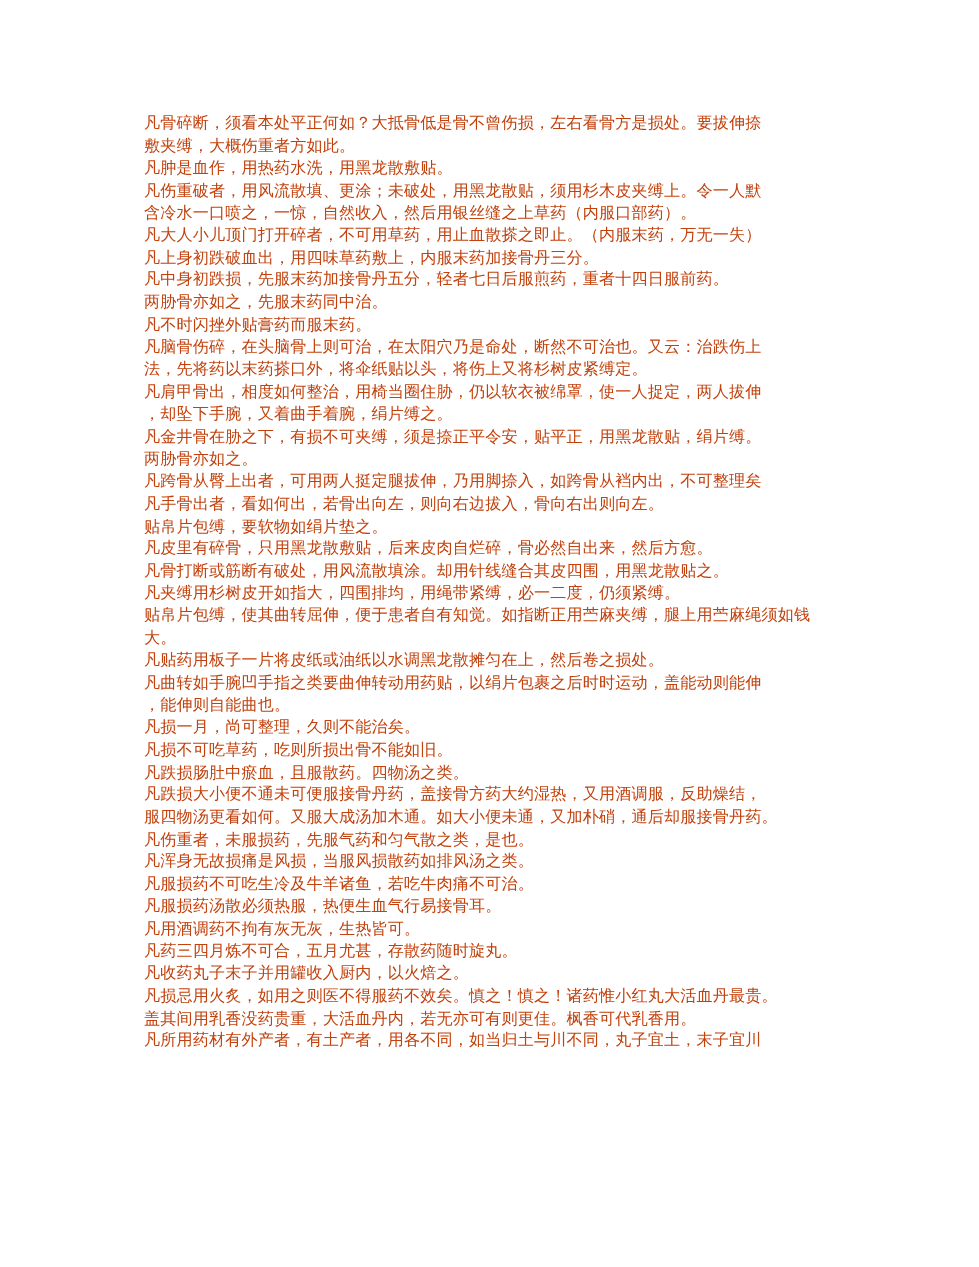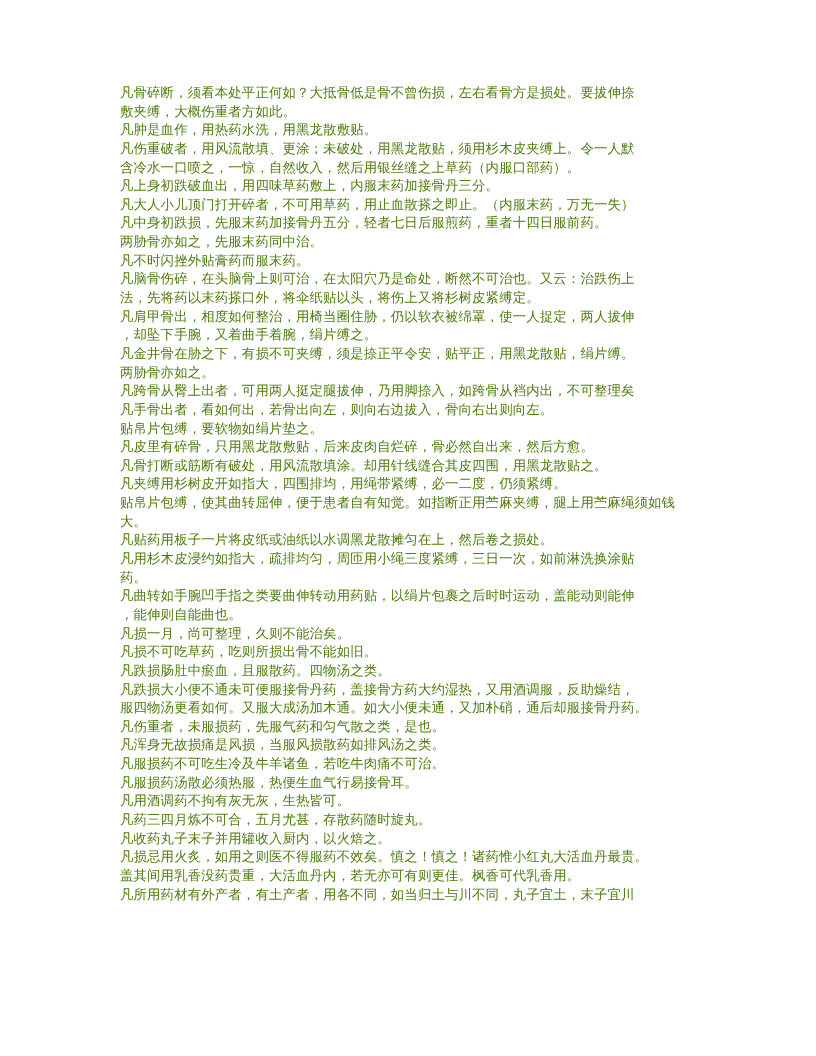--- a/index.html
+++ b/index.html
@@ -1,25 +1,25 @@
 <!DOCTYPE html>
 <html><head>
   <meta charset="utf-8">
   <style>
     html, body { margin: 0; padding: 0; background: #ffffff; }
     body { width: 816px; height: 1056px; position: relative; overflow: hidden; }
     .page {
       position: absolute;
       left: 120px;
-      top: 84px;
+      top: 95px;
       width: 540px;
       font-family: "DejaVu Sans", "Liberation Sans", sans-serif;
       font-size: 13.4px;
       line-height: 18.65px;
-      color: #4d7c0f;
+      color: #c2410c;
     }
     .para { margin: 0; padding: 0; white-space: nowrap; }
     .line { display: block; height: 18.65px; white-space: nowrap; letter-spacing: 0.15px; }
   </style>
 </head>
 <body>
 
 <div class="page" id="page">
     <div class="para">
       <span class="line">凡骨碎断，须看本处平正何如？大抵骨低是骨不曾伤损，左右看骨方是损处。要拔伸捺</span>
@@ -28,24 +28,24 @@
       <span class="line">敷夹缚，大概伤重者方如此。</span>
     </div>
     <div class="para">
       <span class="line">凡肿是血作，用热药水洗，用黑龙散敷贴。</span>
     </div>
     <div class="para">
       <span class="line">凡伤重破者，用风流散填、更涂；未破处，用黑龙散贴，须用杉木皮夹缚上。令一人默</span>
       <span class="line">含冷水一口喷之，一惊，自然收入，然后用银丝缝之上草药（内服口部药）。</span>
     </div>
     <div class="para">
-      <span class="line">凡上身初跌破血出，用四味草药敷上，内服末药加接骨丹三分。</span>
+      <span class="line">凡大人小儿顶门打开碎者，不可用草药，用止血散搽之即止。（内服末药，万无一失）</span>
     </div>
     <div class="para">
-      <span class="line">凡大人小儿顶门打开碎者，不可用草药，用止血散搽之即止。（内服末药，万无一失）</span>
+      <span class="line">凡上身初跌破血出，用四味草药敷上，内服末药加接骨丹三分。</span>
     </div>
     <div class="para">
       <span class="line">凡中身初跌损，先服末药加接骨丹五分，轻者七日后服煎药，重者十四日服前药。</span>
     </div>
     <div class="para">
       <span class="line">两胁骨亦如之，先服末药同中治。</span>
     </div>
     <div class="para">
       <span class="line">凡不时闪挫外贴膏药而服末药。</span>
     </div>
@@ -78,24 +78,20 @@
     </div>
     <div class="para">
       <span class="line">凡夹缚用杉树皮开如指大，四围排均，用绳带紧缚，必一二度，仍须紧缚。</span>
     </div>
     <div class="para">
       <span class="line">贴帛片包缚，使其曲转屈伸，便于患者自有知觉。如指断正用苎麻夹缚，腿上用苎麻绳须如钱</span>
       <span class="line">大。</span>
     </div>
     <div class="para">
       <span class="line">凡贴药用板子一片将皮纸或油纸以水调黑龙散摊匀在上，然后卷之损处。</span>
-    </div>
-    <div class="para">
-      <span class="line">凡用杉木皮浸约如指大，疏排均匀，周匝用小绳三度紧缚，三日一次，如前淋洗换涂贴</span>
-      <span class="line">药。</span>
     </div>
     <div class="para">
       <span class="line">凡曲转如手腕凹手指之类要曲伸转动用药贴，以绢片包裹之后时时运动，盖能动则能伸</span>
       <span class="line">，能伸则自能曲也。</span>
     </div>
     <div class="para">
       <span class="line">凡损一月，尚可整理，久则不能治矣。</span>
     </div>
     <div class="para">
       <span class="line">凡损不可吃草药，吃则所损出骨不能如旧。</span>

